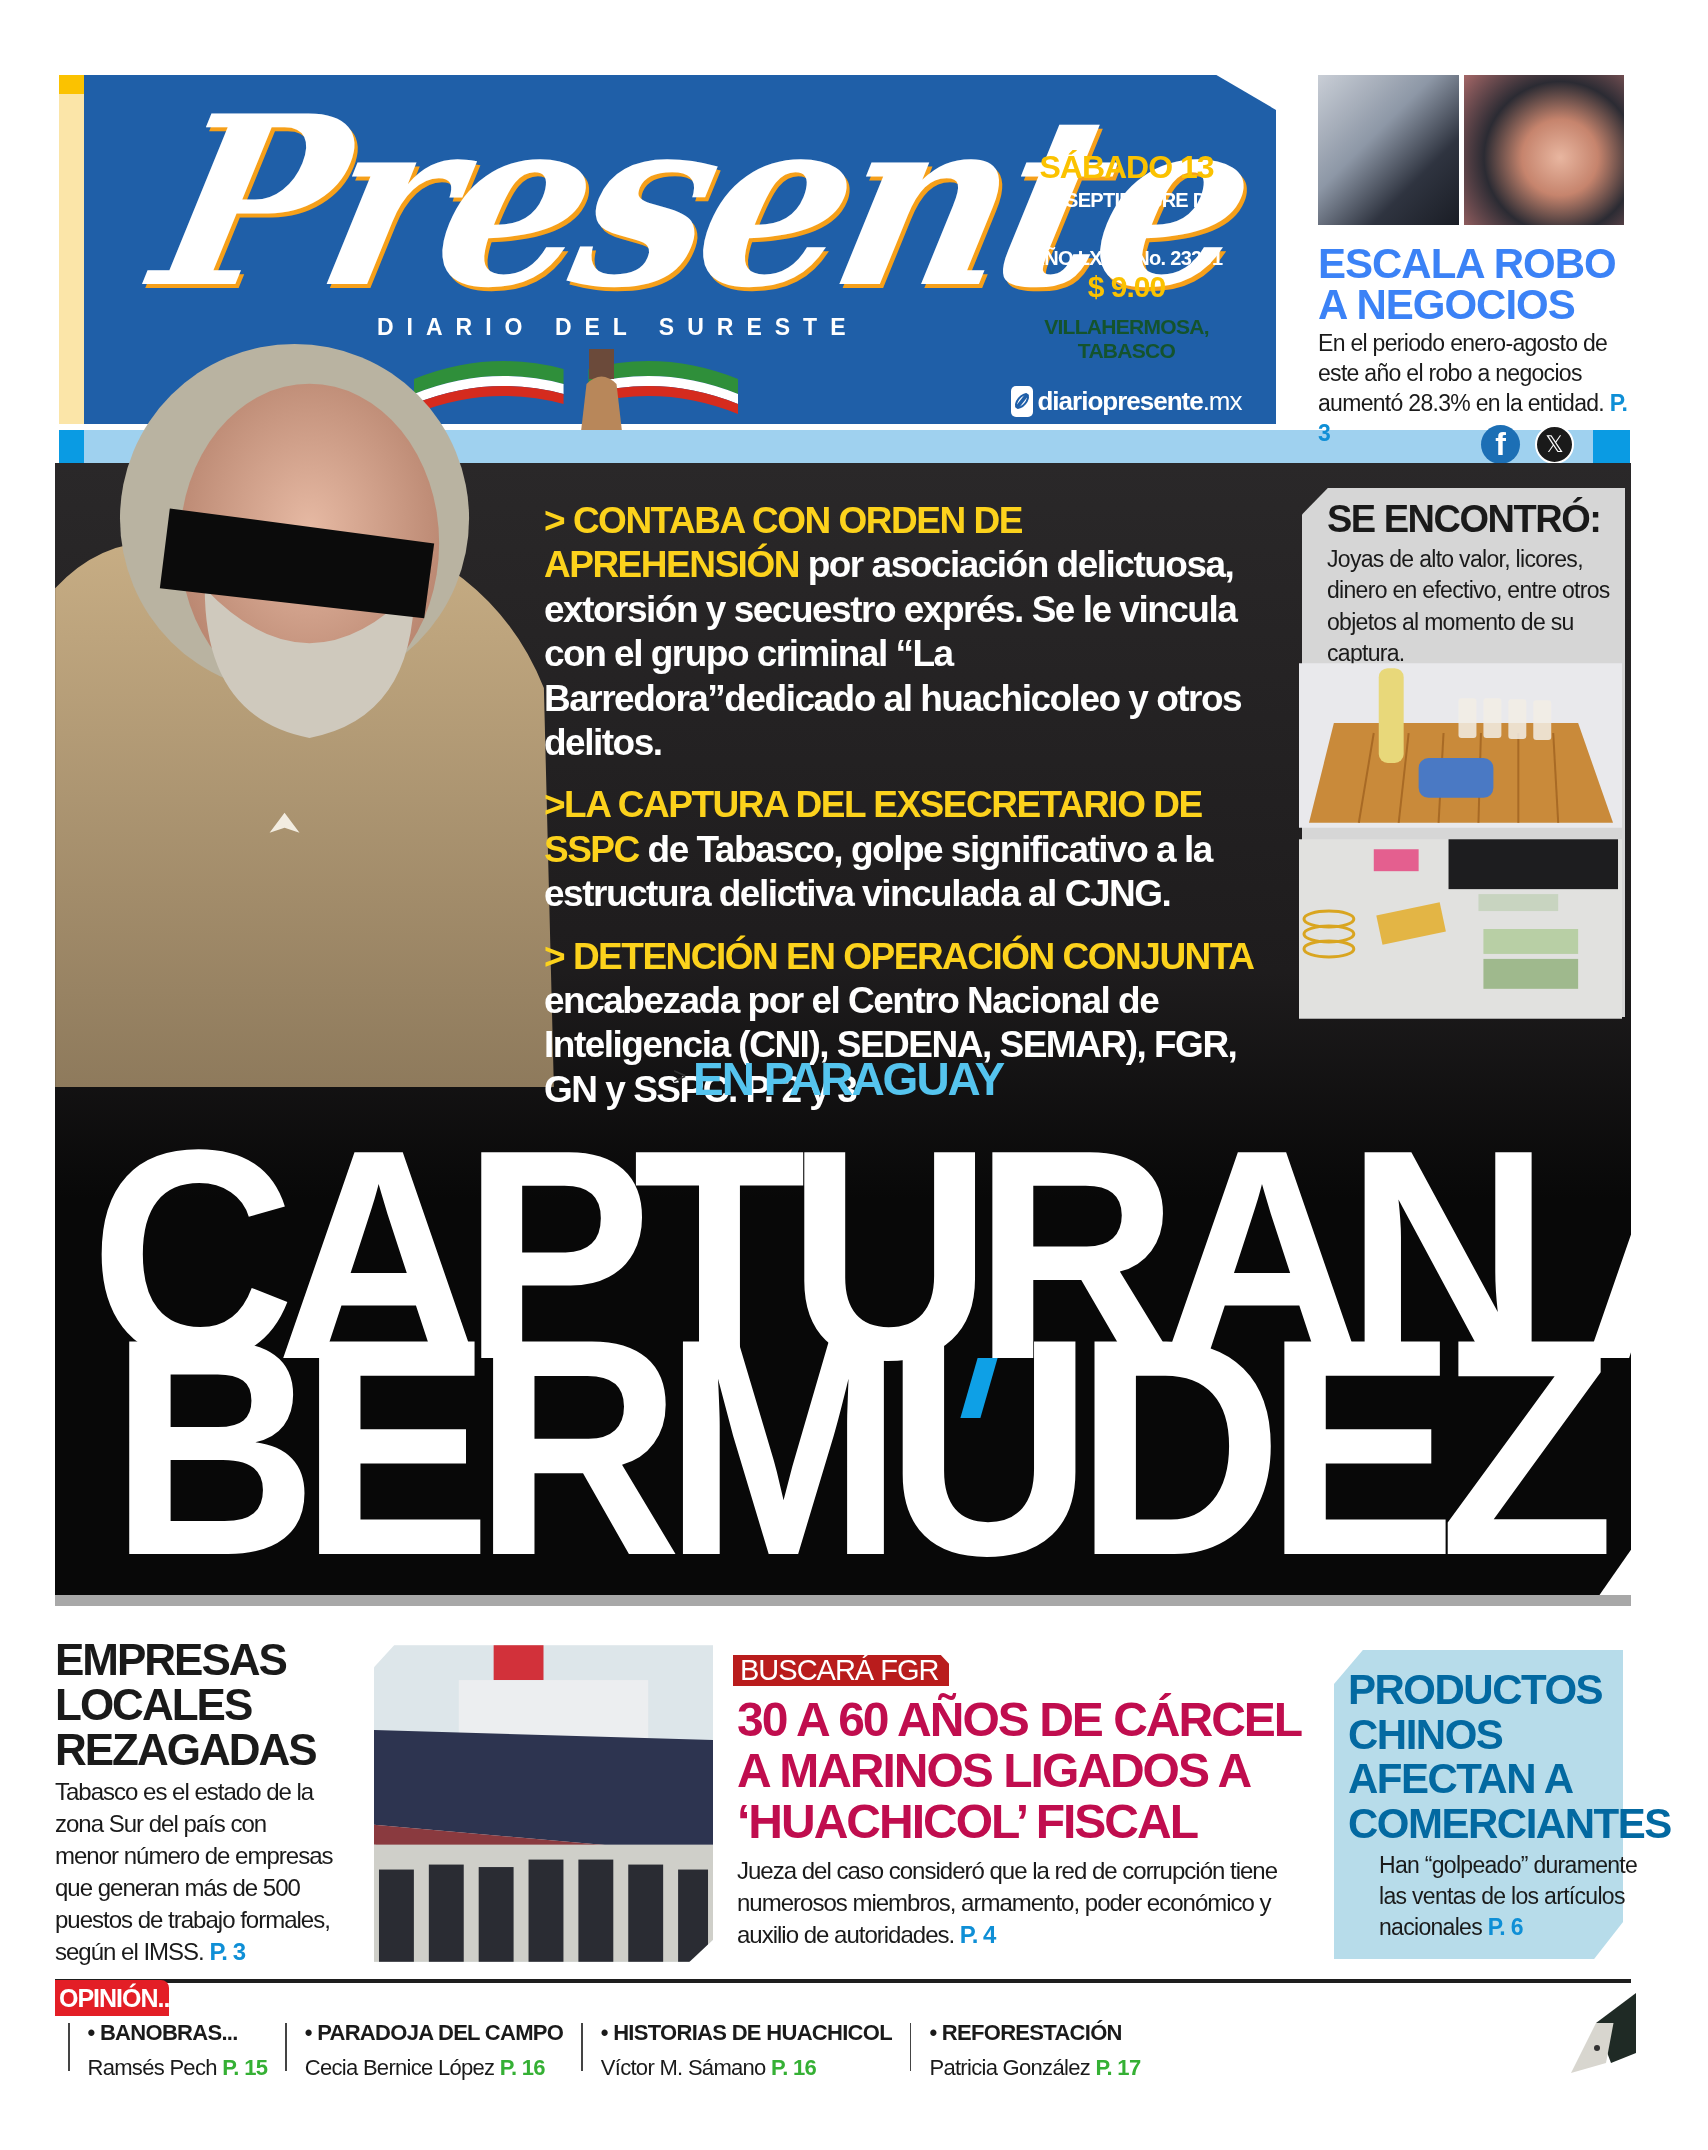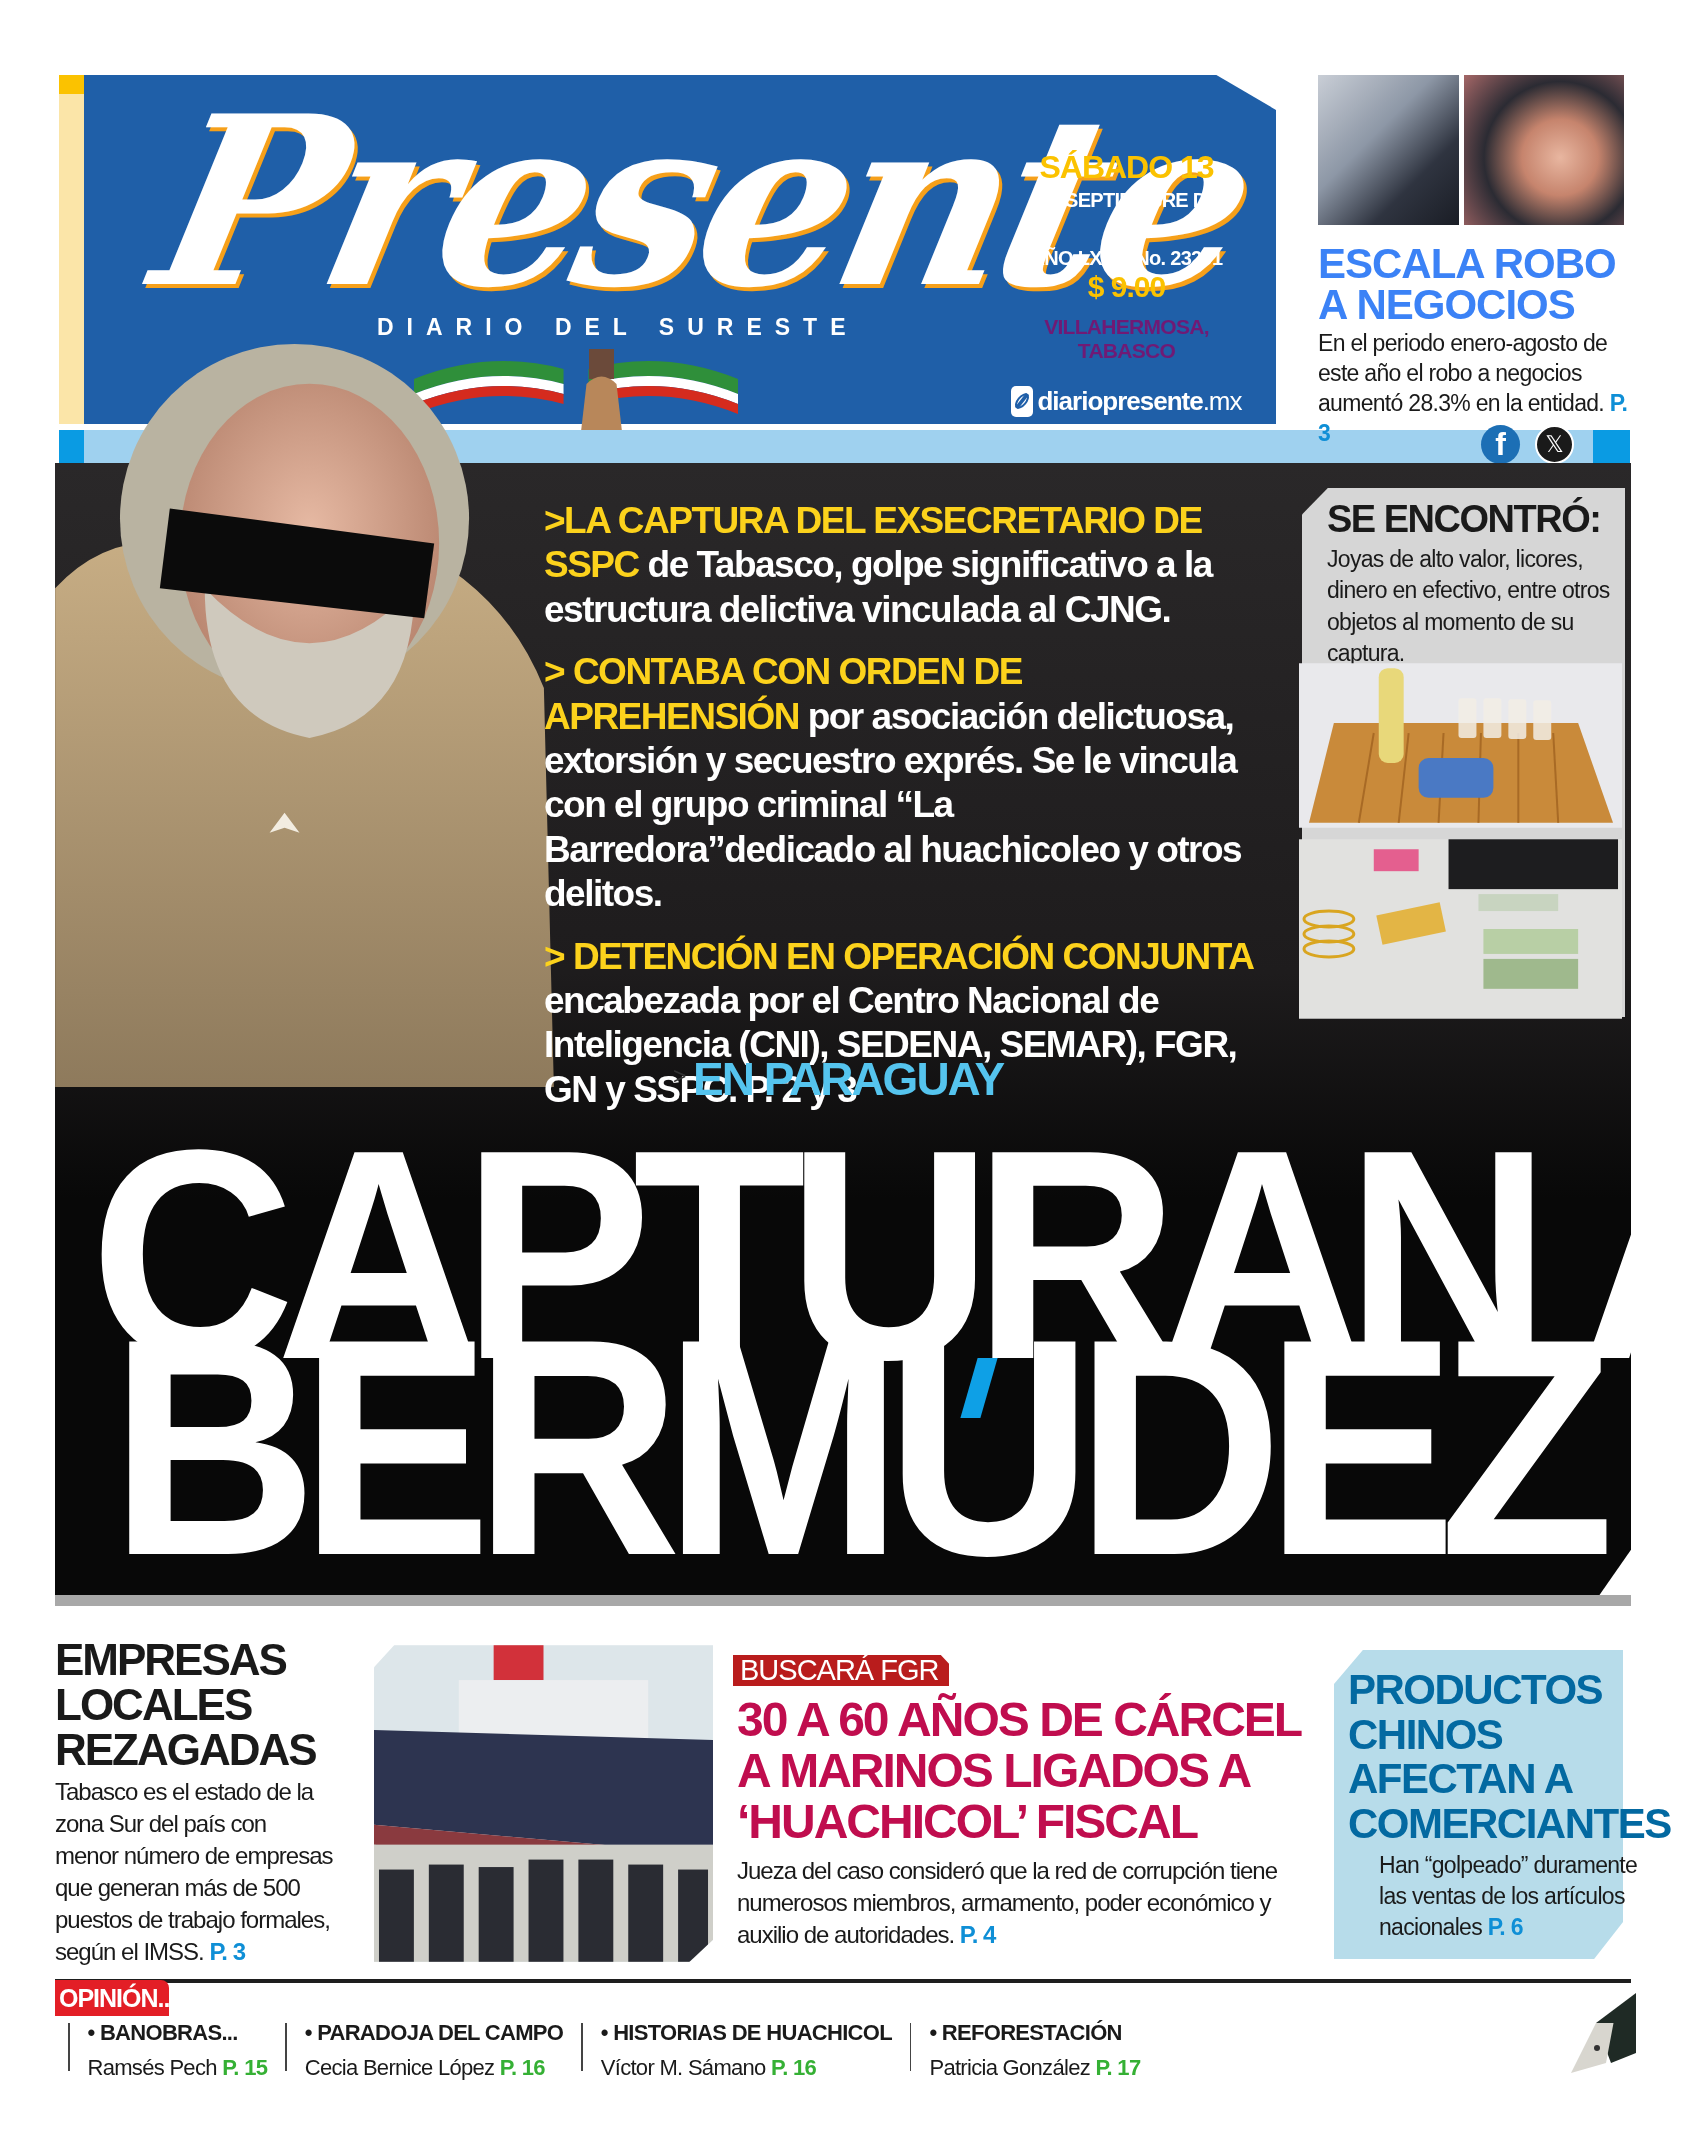--- a/index.html
+++ b/index.html
@@ -19,21 +19,21 @@
     text-shadow: 4px 4px 0 #f6a01a; transform: skewX(-12deg); white-space: nowrap; }
   #tagline { left: 377px; top: 314px; font-size: 23px; font-weight: bold; color: #ffffff; letter-spacing: 13px; }
   #flag-ribbon { left: 414px; top: 344px; width: 324px; height: 70px; }
   #bell { left: 569px; top: 349px; width: 65px; height: 120px; }
 
   #dateblock { left: 1017px; top: 150px; width: 219px; text-align: center; }
   #date-day { font-size: 32px; font-weight: bold; color: #fbc200; line-height: 1.1; letter-spacing: -1px; }
   #date-rest { font-size: 20px; font-weight: bold; color: #ffffff; line-height: 1.5; letter-spacing: -0.7px; }
   #edition { font-size: 20px; font-weight: bold; color: #ffffff; line-height: 1.3; letter-spacing: -0.7px; }
   #price { font-size: 30px; font-weight: bold; color: #fbc200; line-height: 1.05; letter-spacing: -1px; }
-  #city { font-size: 21px; font-weight: bold; color: #701a75; margin-top: 12px; letter-spacing: -0.7px; }
+  #city { font-size: 21px; font-weight: bold; color: #14532d; margin-top: 12px; letter-spacing: -0.7px; }
   #website { display: flex; align-items: center; justify-content: center; margin-top: 23px; gap: 4px; }
   #web-logo { width: 31px; height: 31px; background: #ffffff; border-radius: 5px; display: flex; align-items: center; justify-content: center; }
   #web-text { font-size: 26px; font-weight: bold; color: #ffffff; letter-spacing: -1px; }
   #web-tld { font-weight: normal; }
 
   
   #blueband { left: 59px; top: 430px; width: 1571px; height: 33px; background: #9fd1ef; }
   #blueband-left { left: 59px; top: 430px; width: 25px; height: 33px; background: #0a9be3; }
   #blueband-right { left: 1593px; top: 430px; width: 37px; height: 33px; background: #0a9be3; }
   .social { width: 39px; height: 39px; border-radius: 50%; display: flex; align-items: center; justify-content: center; top: 425px; }
@@ -174,24 +174,24 @@
   <path d="M0 560 Q120 430 300 480 L700 470 Q900 560 980 760 L1000 1560 L0 1560 Z" fill="url(#hood)"></path>
   <ellipse cx="480" cy="420" rx="350" ry="350" fill="#b9b3a1"></ellipse>
   <ellipse cx="510" cy="470" rx="260" ry="320" fill="url(#face)"></ellipse>
   <path d="M300 560 Q510 780 720 560 Q720 820 510 860 Q300 820 300 560 Z" fill="#cfc9bd"></path>
   <polygon points="230,400 760,470 740,620 210,560" fill="#0b0b0b"></polygon>
   <path d="M430 1050 l30 -40 l30 40 l-30 -10 z" fill="#f2ece0"></path>
 </svg>
 
 <div class="abs" id="bullets">
   <p class="bullet cond">
-    <span class="hl">&gt;LA CAPTURA DEL EXSECRETARIO DE SSPC</span><span> de Tabasco, golpe significativo a la estructura delictiva vinculada al CJNG.</span>
+    <span class="hl">&gt; CONTABA CON ORDEN DE APREHENSIÓN</span><span> por asociación delictuosa, extorsión y secuestro exprés. Se le vincula con el grupo criminal “La Barredora”dedicado al huachicoleo y otros delitos.</span>
   </p>
   <p class="bullet cond">
-    <span class="hl">&gt; CONTABA CON ORDEN DE APREHENSIÓN</span><span> por asociación delictuosa, extorsión y secuestro exprés. Se le vincula con el grupo criminal “La Barredora”dedicado al huachicoleo y otros delitos.</span>
+    <span class="hl">&gt;LA CAPTURA DEL EXSECRETARIO DE SSPC</span><span> de Tabasco, golpe significativo a la estructura delictiva vinculada al CJNG.</span>
   </p>
   <p class="bullet cond">
     <span class="hl">&gt; DETENCIÓN EN OPERACIÓN CONJUNTA</span><span> encabezada por el Centro Nacional de Inteligencia (CNI), SEDENA, SEMAR), FGR, GN y SSPC.   P. 2 y 3</span>
   </p>
 </div>
 
 <div class="abs" id="found-box"></div>
 <div class="abs" id="found-title">SE ENCONTRÓ:</div>
 <div class="abs" id="found-body">Joyas de alto valor, licores, dinero en efectivo, entre otros objetos al momento de su captura.</div>
 <svg class="abs" id="found-img1" viewBox="0 0 648 330">

